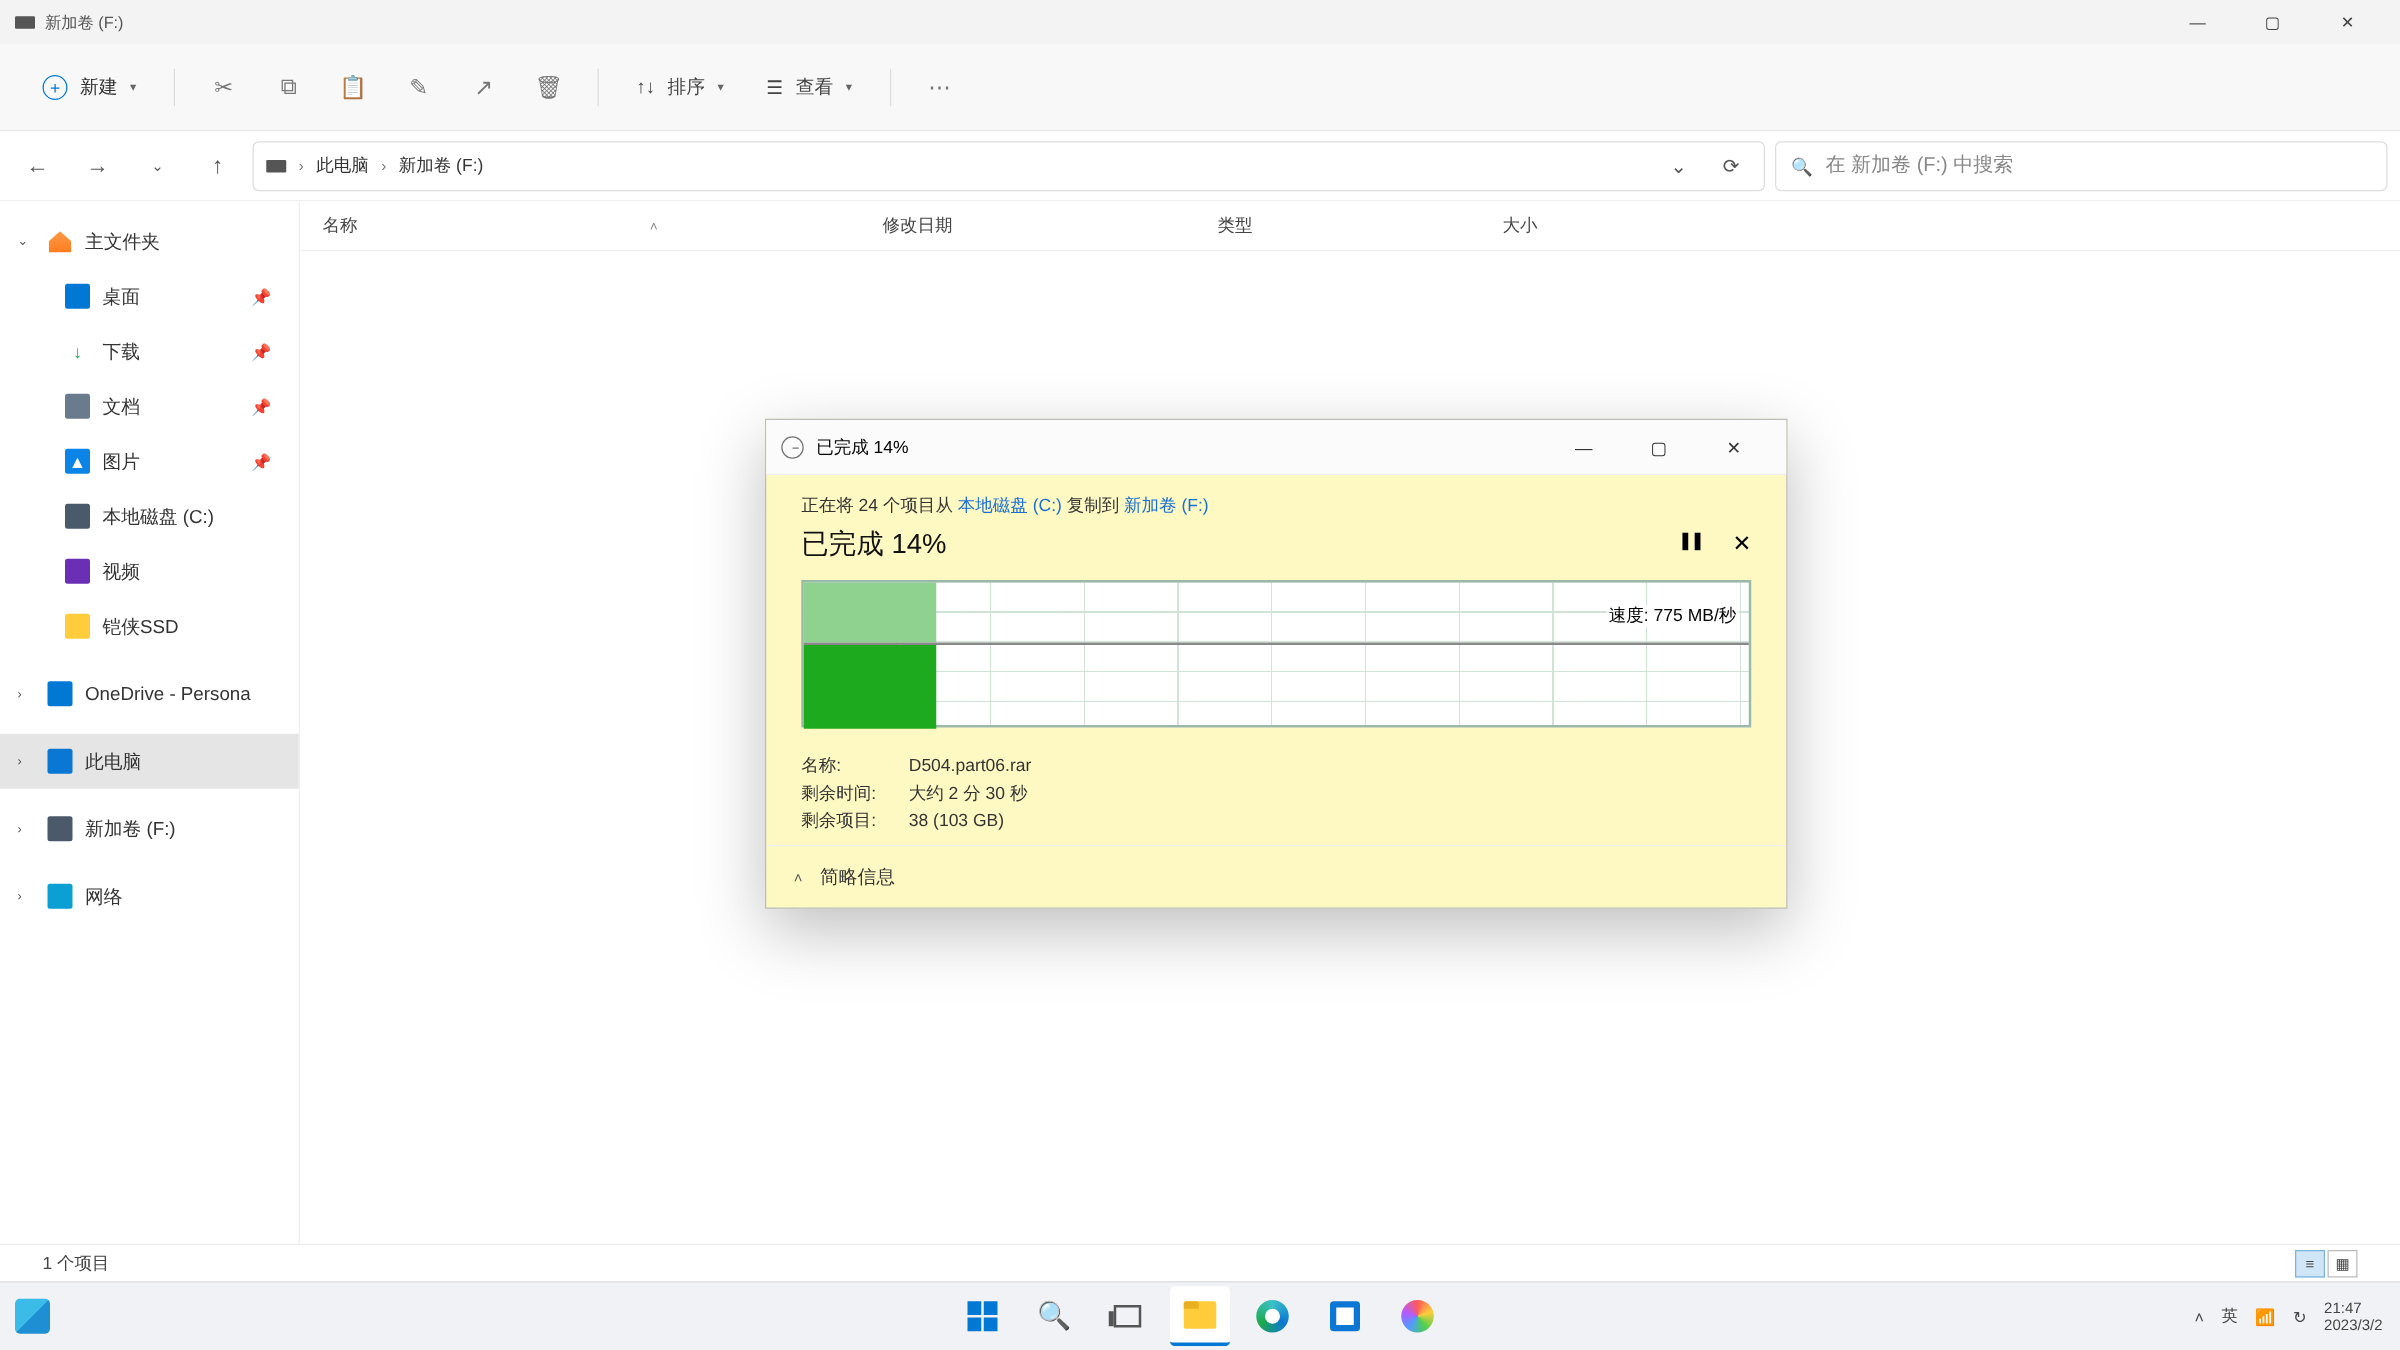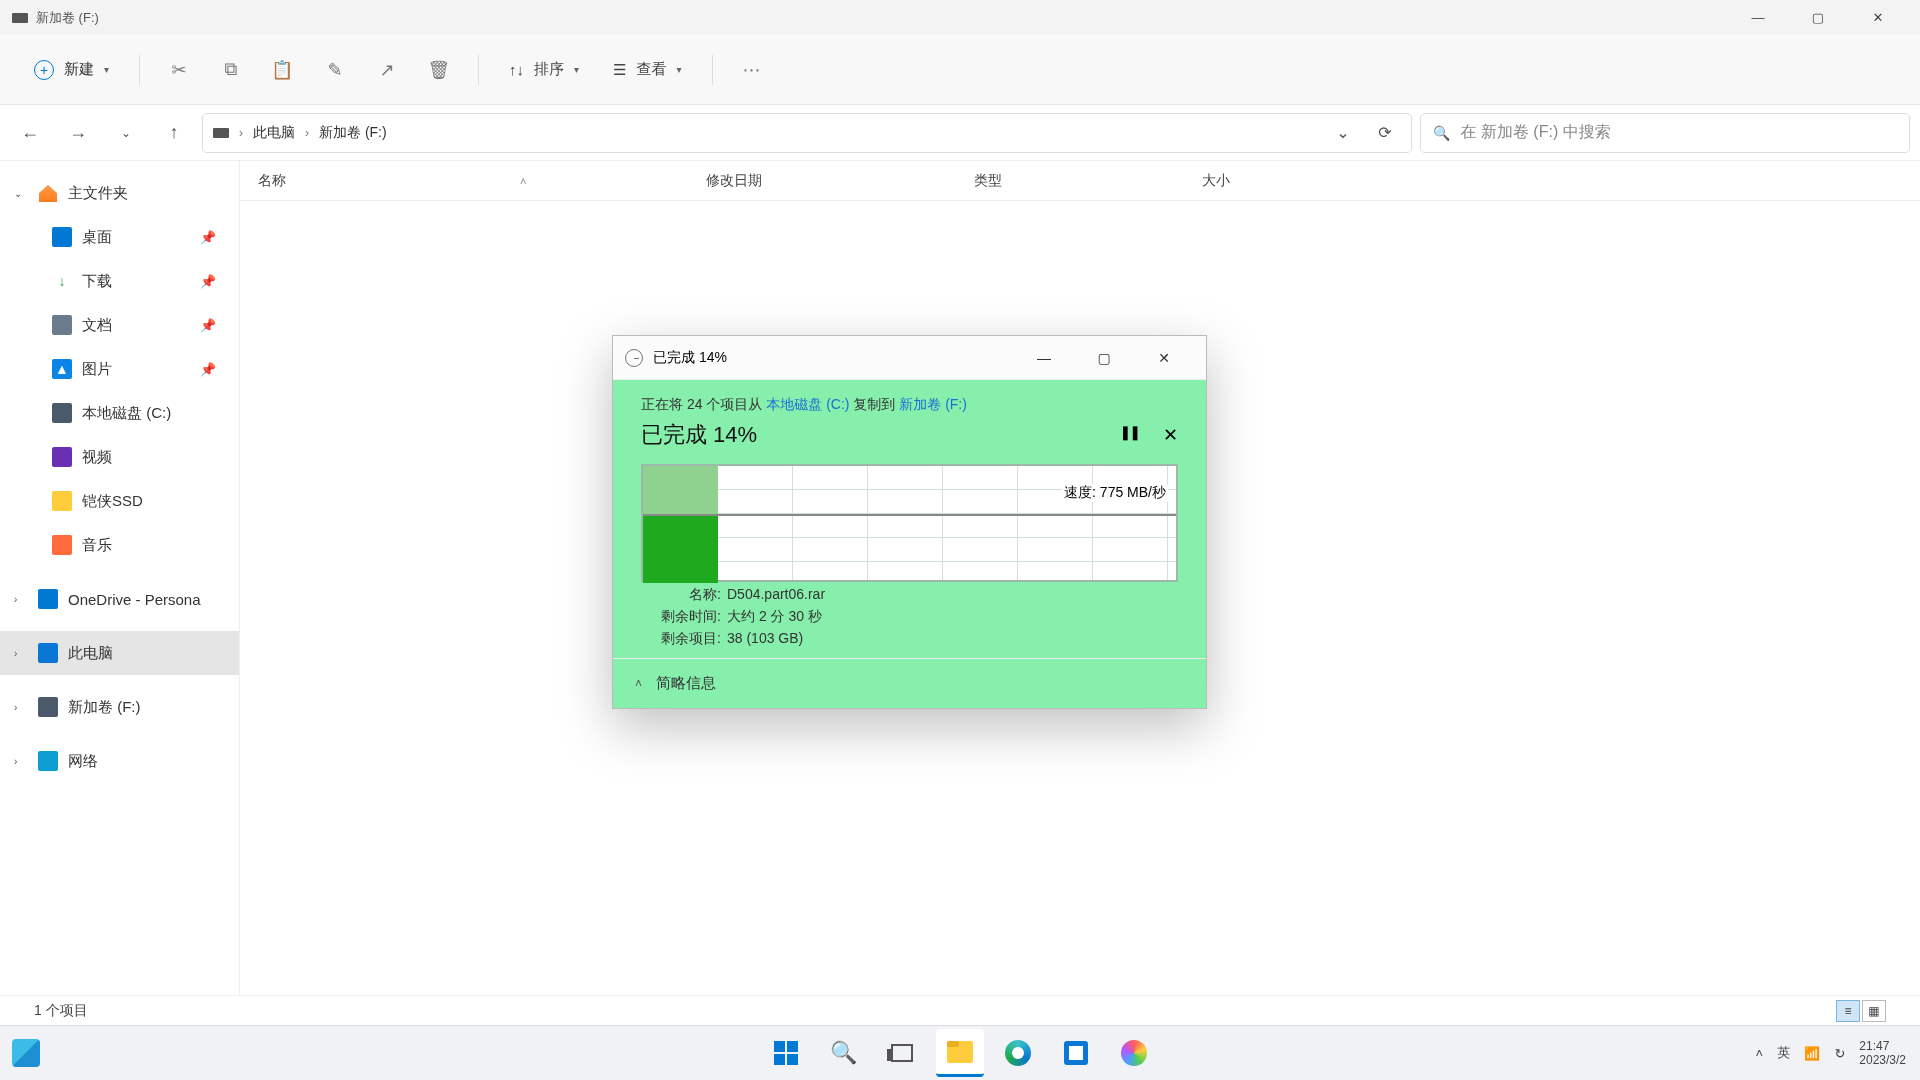--- a/index.html
+++ b/index.html
@@ -76,38 +76,38 @@
 .taskbar { position: absolute; bottom: 0; left: 0; right: 0; height: 55px; background: #f0f2f5; border-top: 1px solid #ddd; display: flex; align-items: center; }
 .taskbar .left { position: absolute; left: 12px; display: flex; align-items: center; }
 .taskbar .widget { width: 28px; height: 28px; background: linear-gradient(135deg,#3bbbe8 0 50%, #1f8fd4 50% 100%); border-radius: 4px; }
 .taskbar .center { margin: 0 auto; display: flex; gap: 10px; align-items: center; }
 .taskbar .tb { width: 48px; height: 48px; display: flex; align-items: center; justify-content: center; border-radius: 4px; font-size: 22px; }
 .taskbar .tb.active { background: #fff; border-bottom: 3px solid #0078d4; }
 .taskbar .right { position: absolute; right: 14px; display: flex; align-items: center; gap: 14px; color: #444; font-size: 13px; }
 .taskbar .clock { text-align: left; font-size: 12px; line-height: 1.2; }
 
 
-.dialog { position: absolute; left: 612px; top: 335px; width: 595px; background: #86efac; border: 1px solid #bbb; box-shadow: 0 18px 50px rgba(0,0,0,0.25); }
+.dialog { position: absolute; left: 612px; top: 335px; width: 818px; background: #fef9c3; border: 1px solid #bbb; box-shadow: 0 18px 50px rgba(0,0,0,0.25); }
 .dialog .dtitle { height: 44px; display: flex; align-items: center; padding: 0 12px; font-size: 14px; background: #fbfbfb; border-bottom: 1px solid #eee; }
 .dialog .dtitle .clock-icon { width: 18px; height: 18px; border: 1.5px solid #777; border-radius: 50%; margin-right: 10px; position: relative; }
 .dialog .dtitle .clock-icon::before { content:''; position:absolute; left:50%; top:50%; width:5px; height:1.5px; background:#777; }
 .dialog .dtitle .wc { margin-left: auto; display: flex; }
 .dialog .dtitle .wcb { width: 60px; height: 36px; display: flex; align-items: center; justify-content: center; font-size: 14px; color: #333; }
 .dialog .body { padding: 16px 28px 6px 28px; }
 .dialog .line1 { font-size: 14px; color: #333; margin-bottom: 6px; }
 .dialog .line1 .link { color: #1a6fd6; }
 .dialog .prog-row { display: flex; align-items: center; justify-content: space-between; }
 .dialog .prog-title { font-size: 22px; color: #111; }
 .dialog .prog-ctrls { display: flex; gap: 24px; font-size: 18px; }
 .dialog .chart { margin-top: 14px; border: 2px solid #9bb8a8; height: 118px; position: relative; background: repeating-linear-gradient(to right, transparent 0 74px, #d1e2d7 74px 75px), repeating-linear-gradient(to bottom, transparent 0 23px, #d1e2d7 23px 24px); background-color: #fff; }
 .dialog .chart .mid { position: absolute; left:0; right:0; top: 48px; height:2px; background:#888; }
 .dialog .chart .fill-top { position:absolute; left:0; top:0; width: var(--pw); height:48px; background: #8fd28f; }
 .dialog .chart .fill-bot { position:absolute; left:0; top:50px; width: var(--pw); height:67px; background: #1eaa1e; }
 .dialog .chart .speed { position:absolute; right:8px; top:18px; font-size:14px; background: rgba(255,255,255,0.8); padding: 0 2px; }
-.dialog .details { margin-top: 4px; font-size: 14px; color: #333; text-align: right; }
+.dialog .details { margin-top: 22px; font-size: 14px; color: #333; }
 .dialog .details .drow { display: flex; gap: 6px; margin-bottom: 4px; }
 .dialog .details .dlabel { width: 80px; }
 .dialog .foot { border-top: 1px solid #eee; height: 50px; display: flex; align-items: center; padding: 0 22px; gap: 14px; font-size: 15px; color: #333; }
 .dialog .foot .chev-up { font-size: 12px; color: #555; }
 
 
 .win-logo { width:24px; height:24px; display:grid; grid-template-columns:1fr 1fr; grid-template-rows:1fr 1fr; gap:2px; }
 .win-logo div { background:#0078d4; }
 .edge-ic { width:26px; height:26px; border-radius:50%; background: conic-gradient(#3ac1c9,#0b77d4,#1eaa4d,#3ac1c9); display:flex; align-items:center; justify-content:center; }
 .edge-ic::after { content:''; width:12px; height:12px; background:#fff; border-radius:50%; }
@@ -214,24 +214,20 @@
       <span>本地磁盘 (C:)</span>
     </div>
     <div class="item indent">
       <span class="ic ic-video"></span>
       <span>视频</span>
     </div>
     <div class="item indent">
       <span class="ic ic-folder"></span>
       <span>铠侠SSD</span>
     </div>
-    <div class="item indent">
-      <span class="ic ic-music"></span>
-      <span>音乐</span>
-    </div>
     <div class="item" style="margin-top:10px;">
       <span class="chev">›</span>
       <span class="ic ic-cloud"></span>
       <span>OneDrive - Persona</span>
     </div>
     <div class="item selected" style="margin-top:10px;">
       <span class="chev">›</span>
       <span class="ic ic-pc"></span>
       <span>此电脑</span>
     </div>

